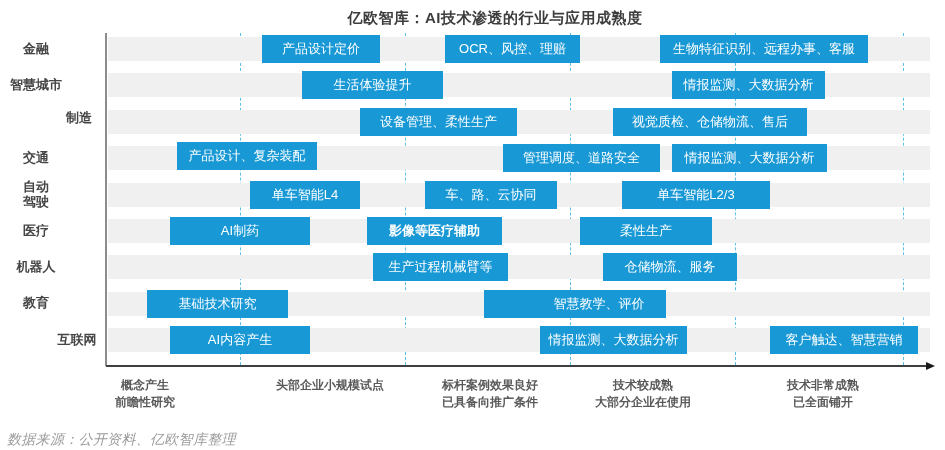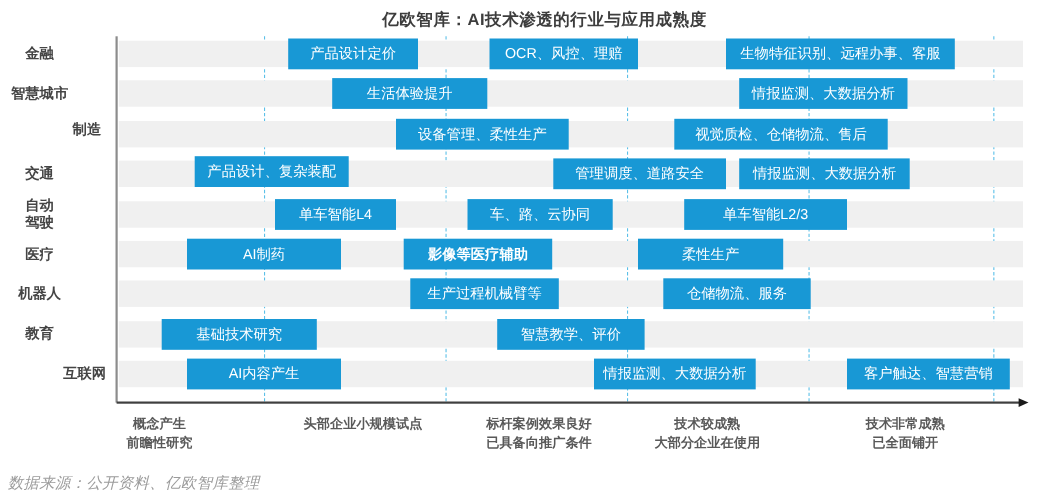--- a/index.html
+++ b/index.html
@@ -91,21 +91,21 @@
     <div class="abox" style="left: 170px; width: 140px; top: 217px;">AI制药</div>
     <div class="abox" style="left: 367px; width: 135px; top: 217px; font-weight: bold;">影像等医疗辅助</div>
     <div class="abox" style="left: 580px; width: 132px; top: 217px;">柔性生产</div>
     <div class="rlabel" style="top: 250.4px; height: 34px;">机器人</div>
     <div class="band" style="left: 108px; width: 822px; top: 255.4px;"></div>
     <div class="abox" style="left: 373px; width: 135px; top: 253.4px;">生产过程机械臂等</div>
     <div class="abox" style="left: 603px; width: 134px; top: 253.4px;">仓储物流、服务</div>
     <div class="rlabel" style="top: 286.8px; height: 34px;">教育</div>
     <div class="band" style="left: 108px; width: 822px; top: 291.8px;"></div>
     <div class="abox" style="left: 147px; width: 141px; top: 289.8px;">基础技术研究</div>
-    <div class="abox" style="left: 452px; width: 134px; top: 289.8px;">智慧教学、评价</div>
+    <div class="abox" style="left: 484px; width: 134px; top: 289.8px; padding-left: 48px;">智慧教学、评价</div>
     <div class="rlabel" style="top: 323.2px; height: 34px; padding-left: 41px;">互联网</div>
     <div class="band" style="left: 108px; width: 822px; top: 328.2px;"></div>
     <div class="abox" style="left: 170px; width: 140px; top: 326.2px;">AI内容产生</div>
     <div class="abox" style="left: 540px; width: 147px; top: 326.2px;">情报监测、大数据分析</div>
     <div class="abox" style="left: 770px; width: 148px; top: 326.2px;">客户触达、智慧营销</div>
     <div class="stage" style="left: 145px;">概念产生
 前瞻性研究</div>
     <div class="stage" style="left: 330px;">头部企业小规模试点</div>
     <div class="stage" style="left: 490px;">标杆案例效果良好
 已具备向推广条件</div>

